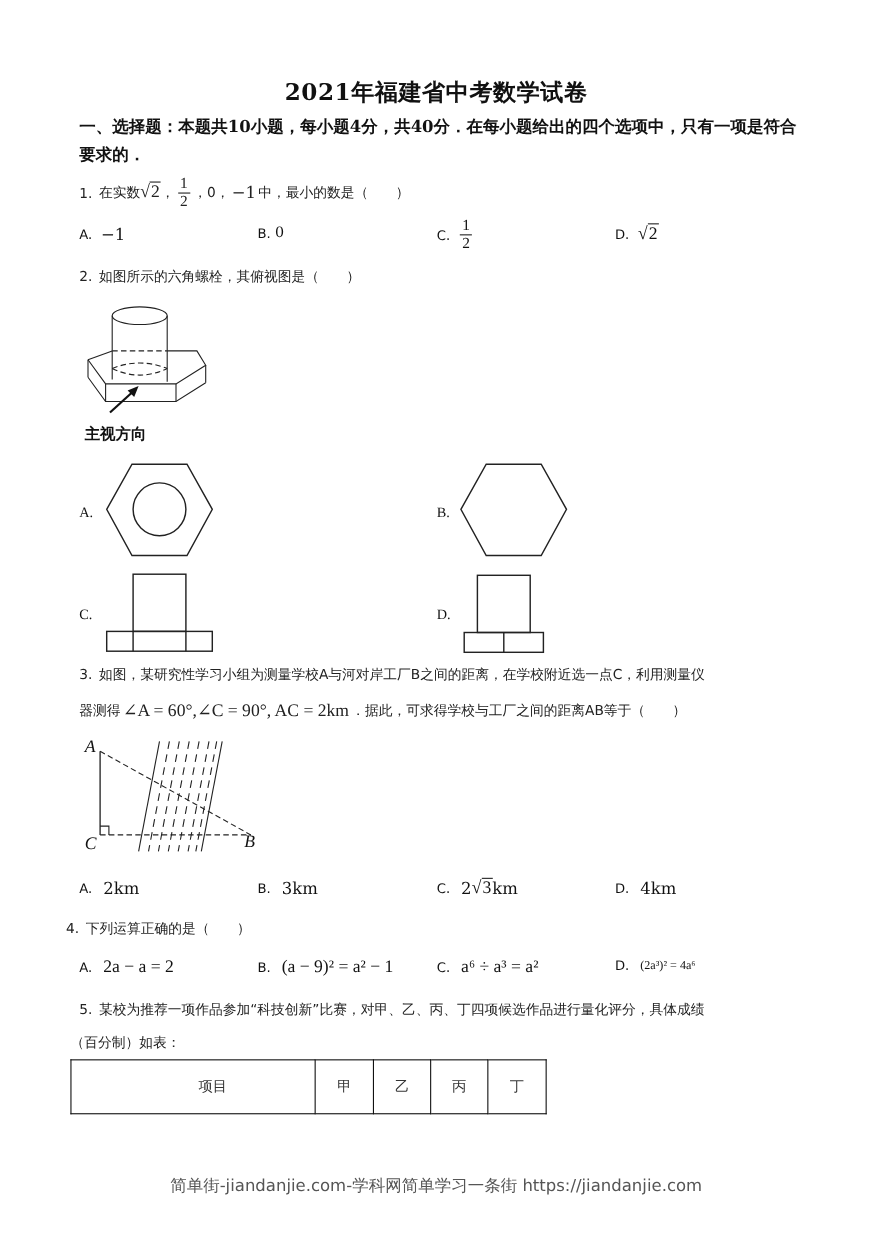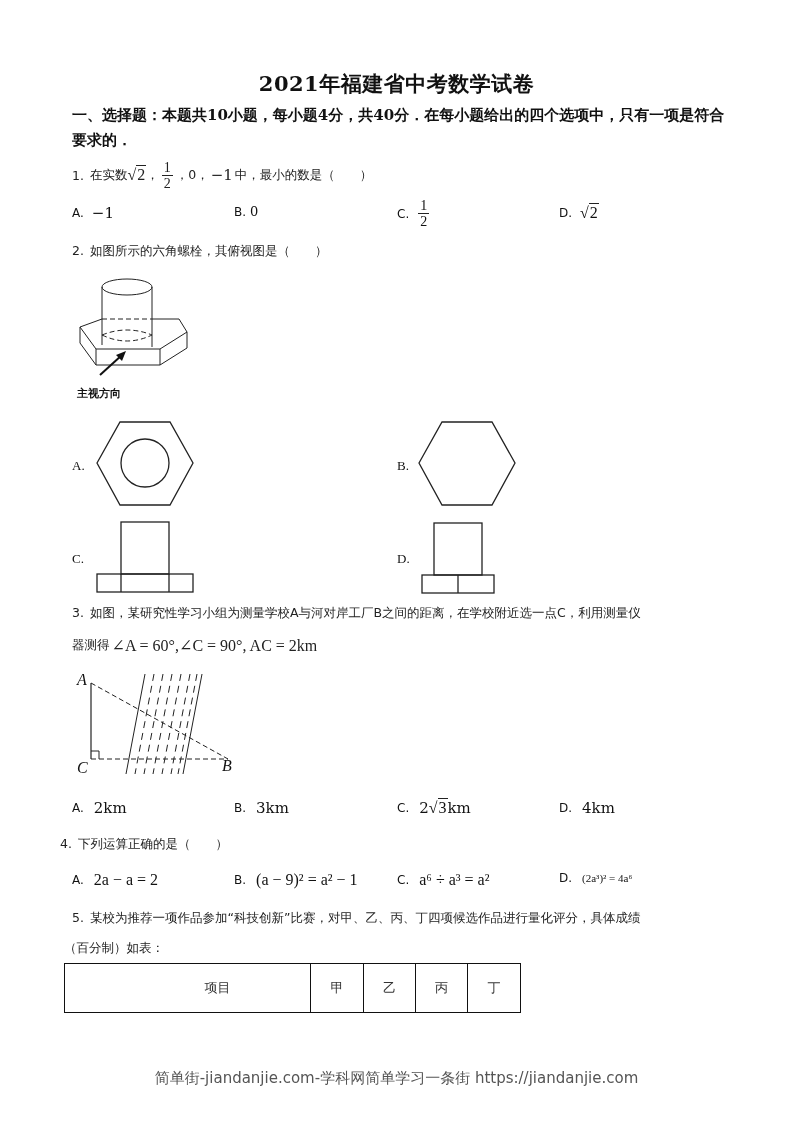--- a/index.html
+++ b/index.html
@@ -85,21 +85,21 @@
     <line x1="8" y1="52" x2="8" y2="68"></line>
     <line x1="24" y1="74" x2="24" y2="90"></line>
     <line x1="88" y1="74" x2="88" y2="90"></line>
     <line x1="115" y1="57" x2="115" y2="73"></line>
     <polyline points="8,68 24,90 88,90 115,73"></polyline>
   </g>
 
   <line x1="28" y1="100" x2="50" y2="80" stroke="#111" stroke-width="2"></line>
   <polygon points="54,76 44,80 50,86" fill="#111"></polygon>
 </svg>
-<div class="abs" style="left:77px; top:386px; font-size:11px; font-weight:bold; font-family:'DejaVu Serif', serif;">主视方向</div>
+<div class="abs" style="left:77px; top:386px; font-size:14px; font-weight:bold; font-family:'DejaVu Serif', serif;">主视方向</div>
 
 <div class="abs figlabel" style="left:72px; top:458px;">A.</div>
 <svg style="left:95px; top:420px;" width="100" height="88" viewBox="0 0 100 88">
   <polygon points="2,43 25,2 75,2 98,43 75,85 25,85" fill="none" stroke="#222" stroke-width="1.3"></polygon>
   <circle cx="50" cy="43" r="24" fill="none" stroke="#222" stroke-width="1.3"></circle>
 </svg>
 
 <div class="abs figlabel" style="left:397px; top:458px;">B.</div>
 <svg style="left:417px; top:420px;" width="100" height="88" viewBox="0 0 100 88">
   <polygon points="2,43 25,2 75,2 98,43 75,85 25,85" fill="none" stroke="#222" stroke-width="1.3"></polygon>
@@ -123,20 +123,21 @@
     <line x1="37" y1="54" x2="37" y2="72"></line>
   </g>
 </svg>
 
 <div class="abs q" style="left:72px; top:605px;">
   <span style="margin-right:6px;">3.</span><span>如图，某研究性学习小组为测量学校A与河对岸工厂B之间的距离，在学校附近选一点C，利用测量仪</span>
 </div>
 <div class="abs q" style="left:72px; top:636px; display:flex; align-items:center;">
   <span>器测得</span>
   <span class="mathi" style="font-style:normal; margin:0 2px;">∠A = 60°,∠C = 90°, AC = 2km</span>
+  <span>．据此，可求得学校与工厂之间的距离AB等于（　　）</span>
 </div>
 
 <svg style="left:72px; top:670px;" width="170" height="108" viewBox="0 0 170 108">
   <g stroke="#222" fill="none">
     <line x1="19" y1="13" x2="19" y2="89" stroke-width="1.2"></line>
     <line x1="19" y1="89" x2="156" y2="89" stroke-dasharray="5,3"></line>
     <line x1="19" y1="13" x2="156" y2="89" stroke-dasharray="5,3"></line>
     <polyline points="19,81 27,81 27,89" stroke-width="1"></polyline>
 
     <line x1="73" y1="4" x2="54" y2="104"></line>
@@ -194,21 +195,21 @@
 </div>
 
 <div class="abs q" style="left:72px; top:910px;">
   <span style="margin-right:6px;">5.</span><span>某校为推荐一项作品参加“科技创新”比赛，对甲、乙、丙、丁四项候选作品进行量化评分，具体成绩</span>
 </div>
 <div class="abs q" style="left:64px; top:940px;">（百分制）如表：</div>
 
 <table class="abs table5">
   <tbody>
       <tr>
-    <td style="width: 185px; text-align: center; padding-right: 0px; padding-left: 60px;">项目</td>
+    <td style="width: 185px; text-align: center; padding-right: 0px; padding-left: 36px;">项目</td>
     <td style="width:52px;">甲</td>
     <td style="width:51px;">乙</td>
     <td style="width:51px;">丙</td>
     <td style="width:52px;">丁</td>
   </tr>
 </tbody>
   </table>
 
 <div class="abs footer">简单街-jiandanjie.com-学科网简单学习一条街 https://jiandanjie.com</div>
 

